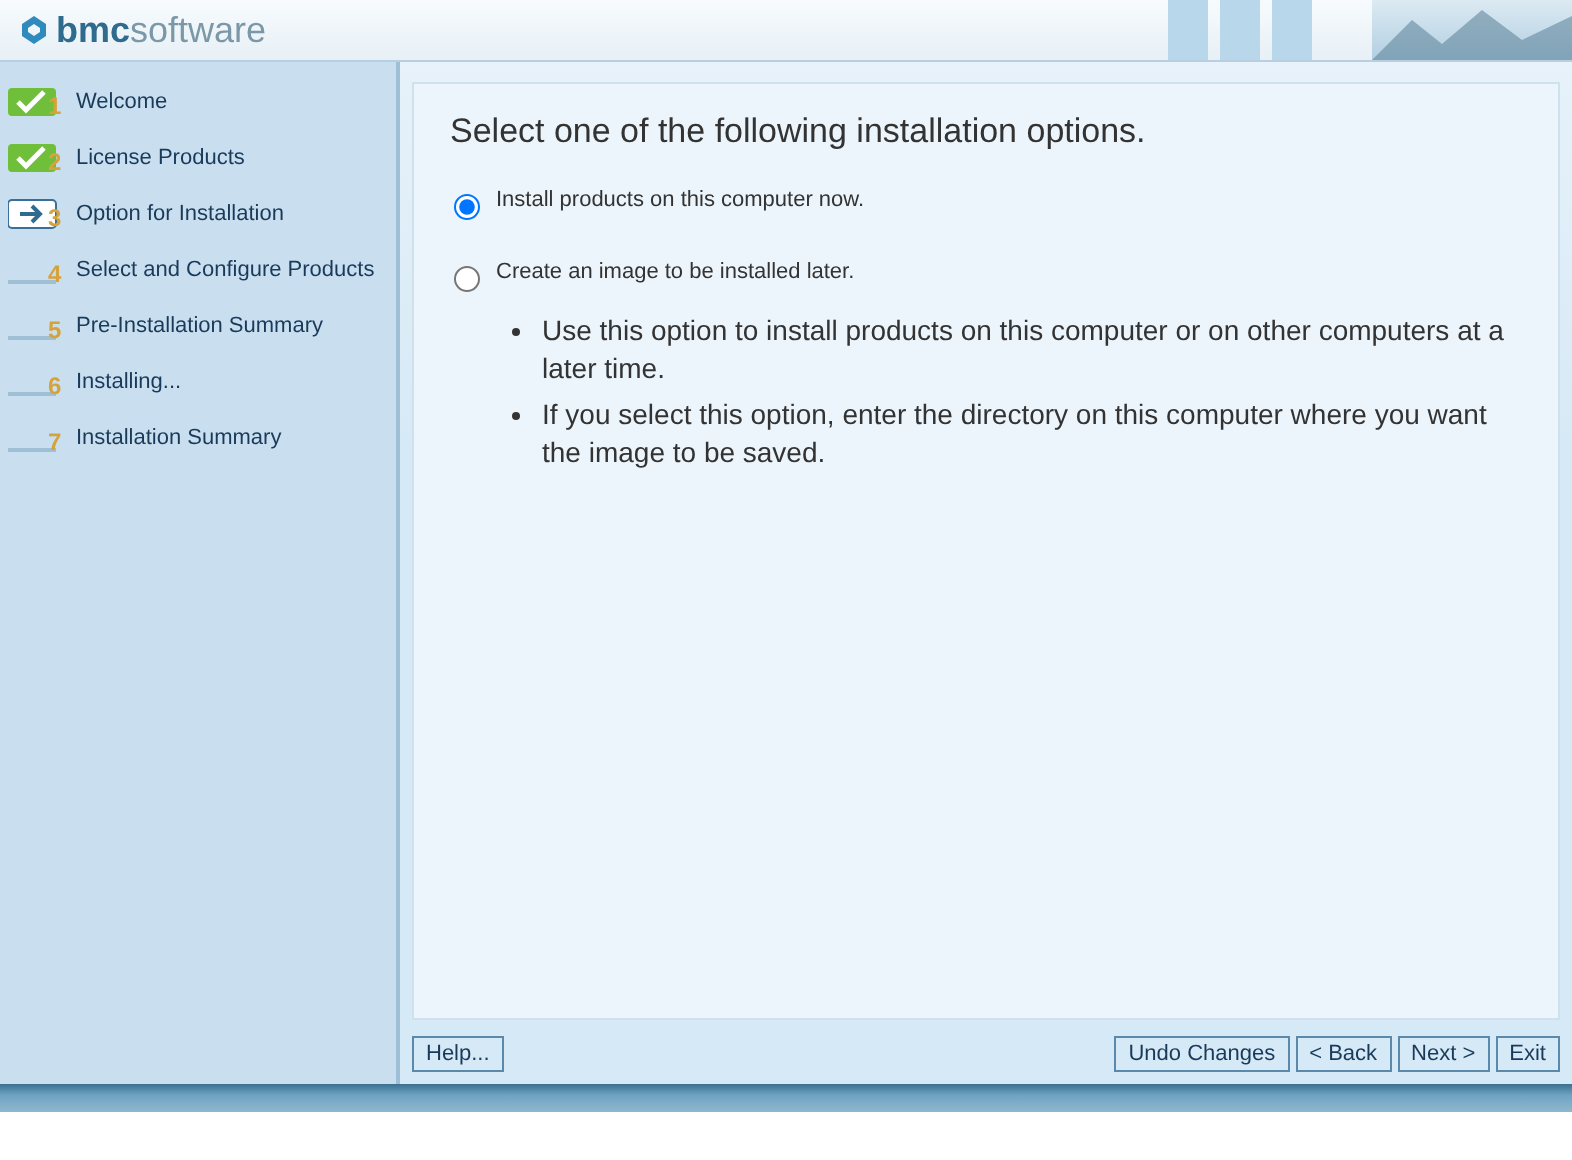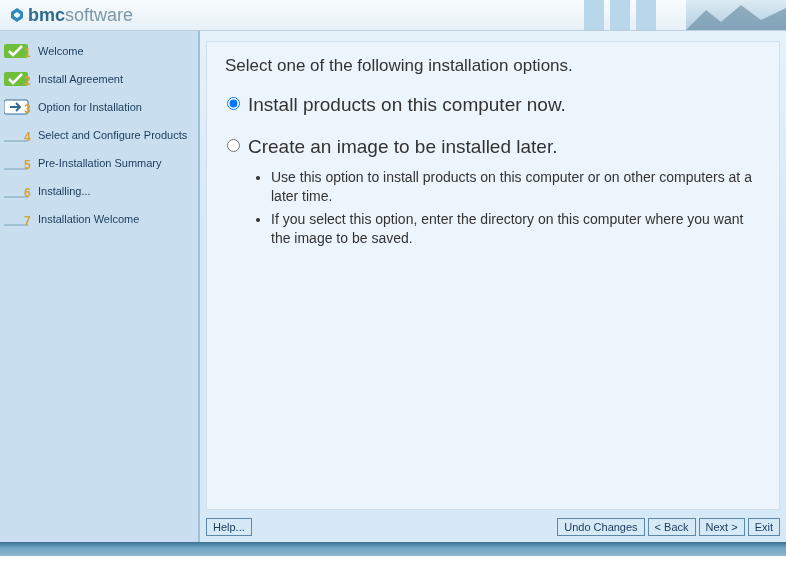--- a/index.html
+++ b/index.html
@@ -21,21 +21,21 @@
   .step-icon{width:28px;height:18px;flex-shrink:0;display:flex;align-items:center;justify-content:center;position:relative;}
   .step-icon svg{display:block;}
   .step-label{margin-left:6px;color:#1a3a5a;font-size:11px;line-height:13px;}
   
   .content{flex:1;display:flex;flex-direction:column;background:linear-gradient(#e7f2fa,#d5e9f6 40%,#d5e9f6);}
   .page-title{font-size:16px;font-weight:bold;color:#1a3a5a;padding:10px 14px 6px 14px;border-bottom:1.5px solid #7fa9c4;margin:0 6px 0 0;}
   .body{flex:1;background:#ecf5fb;margin:10px 6px 8px 6px;padding:14px 18px;border:1px solid #cfe1ec;overflow:auto;}
   .intro{font-size:17px;color:#333;margin-bottom:18px;}
   .opt{display:flex;align-items:flex-start;margin-bottom:10px;}
   .opt input[type=radio]{margin:3px 8px 0 2px;}
-  .opt-label{font-size:19px;color:#333;}
+  .opt-label{font-size:11px;color:#333;}
   .subbullets{margin:8px 0 0 46px;padding:0;}
   .subbullets li{font-size:14px;color:#333;margin-bottom:4px;line-height:19px;}
   
   .footer{display:flex;justify-content:space-between;align-items:flex-end;padding:0 6px 6px 6px;}
   .btn{background:#d5e9f6;border:1px solid #5a89ab;color:#1a3a5a;font-size:11px;padding:2px 6px;cursor:pointer;font-family:inherit;}
   .footer-right{display:flex;gap:3px;}
   
   .bottom-bar{height:14px;background:linear-gradient(#3b6f8f,#6fa3c2 40%,#8fb8cf);}
 </style>
 </head>
@@ -79,21 +79,21 @@
         <span class="step-label">Welcome</span>
       </div>
       <div class="step">
         <span class="step-icon">
             <svg width="28" height="18">
               <rect x="0" y="2" width="24" height="14" rx="2" fill="#6fbf3a"></rect>
               <path d="M5 9 L9 13 L18 4" stroke="#fff" stroke-width="2.5" fill="none"></path>
               <text x="20" y="15" font-size="12" fill="#d6a33a" font-weight="bold">2</text>
             </svg>
           </span>
-        <span class="step-label">Install Agreement</span>
+        <span class="step-label">License Products</span>
       </div>
       <div class="step">
         <span class="step-icon">
             <svg width="28" height="18">
               <rect x="0" y="2" width="24" height="14" rx="2" fill="#fff" stroke="#3a6f9a"></rect>
               <path d="M6 9 L16 9 M12 5 L16 9 L12 13" stroke="#2f6b8e" stroke-width="2" fill="none"></path>
               <text x="20" y="15" font-size="12" fill="#d6a33a" font-weight="bold">3</text>
             </svg>
           </span>
         <span class="step-label">Option for Installation</span>
@@ -125,21 +125,21 @@
           </span>
         <span class="step-label">Installing...</span>
       </div>
       <div class="step">
         <span class="step-icon">
             <svg width="28" height="18">
               <rect x="0" y="14" width="24" height="2" fill="#9fbfd4"></rect>
               <text x="20" y="15" font-size="12" fill="#d6a33a" font-weight="bold">7</text>
             </svg>
           </span>
-        <span class="step-label">Installation Welcome</span>
+        <span class="step-label">Installation Summary</span>
       </div>
     </div>
 
     <div class="content">
 
       <div class="body">
         <div class="intro">Select one of the following installation options.</div>
 
         <label class="opt">
           <input type="radio" name="instopt" checked="" style="">

